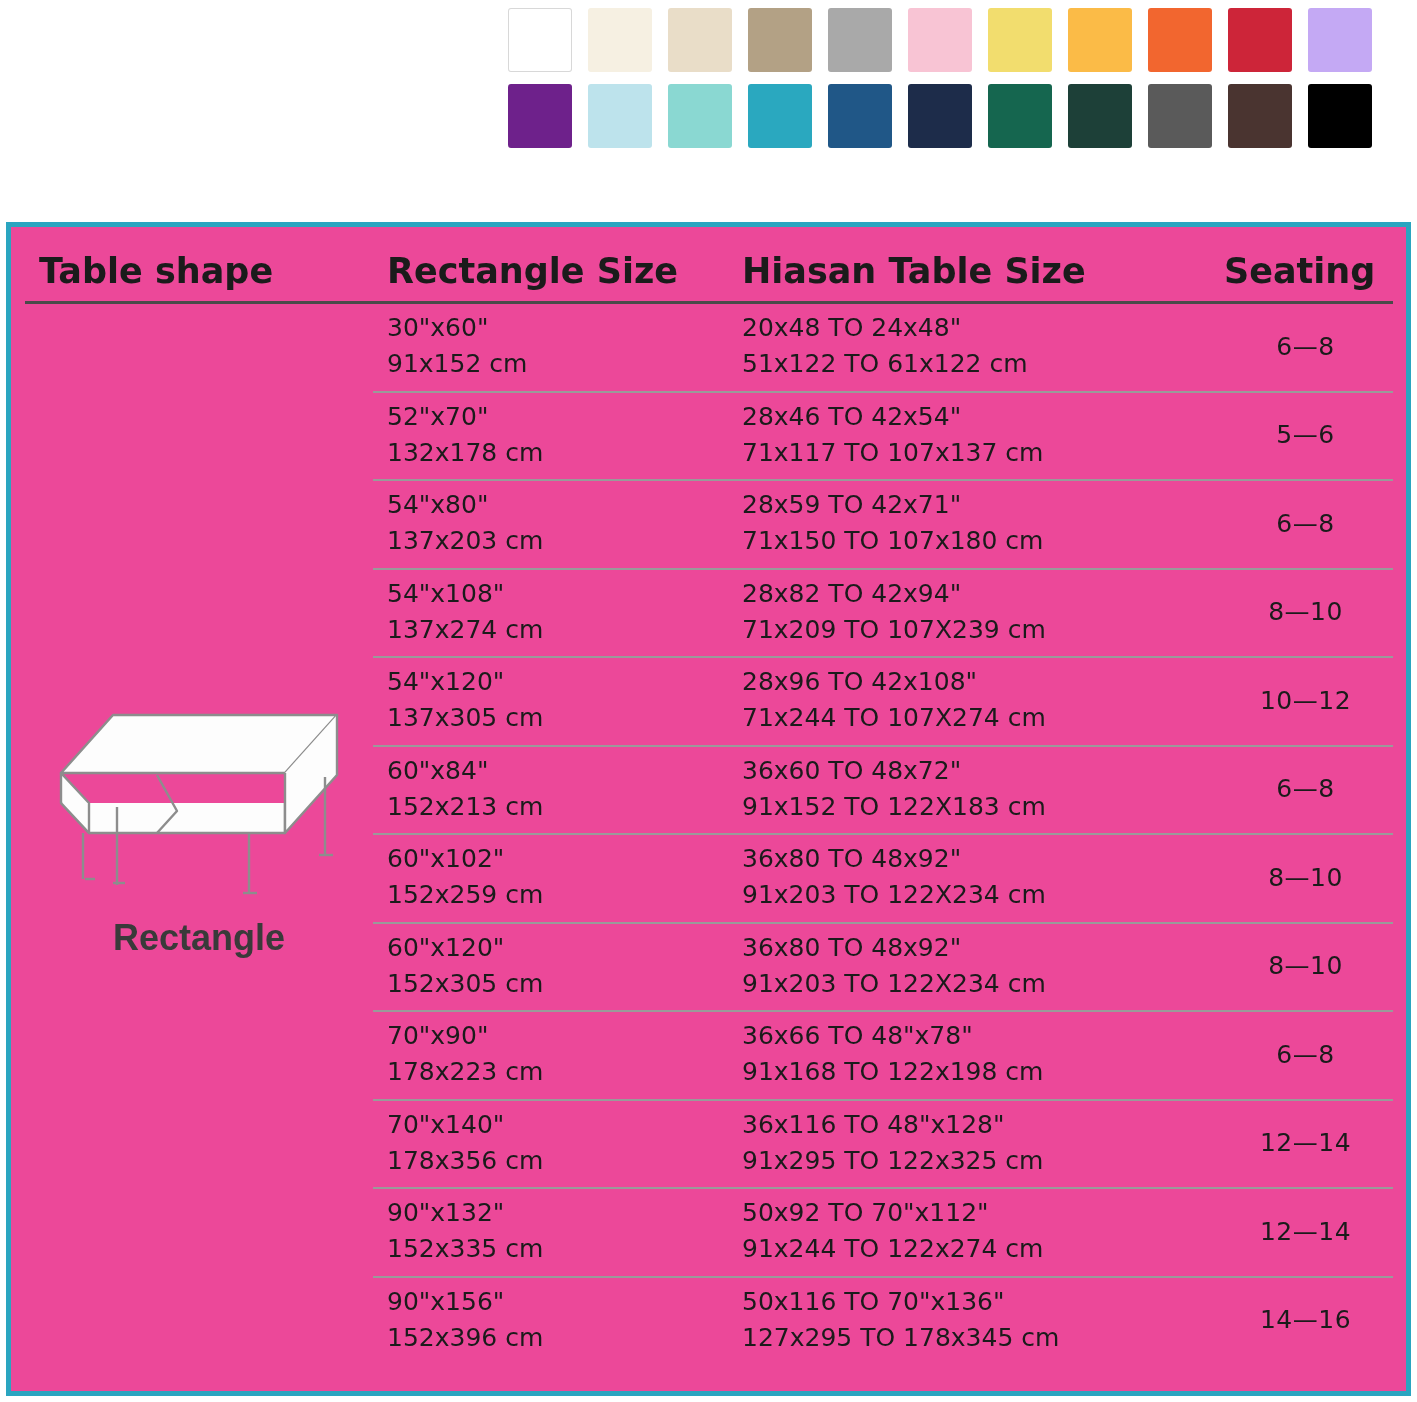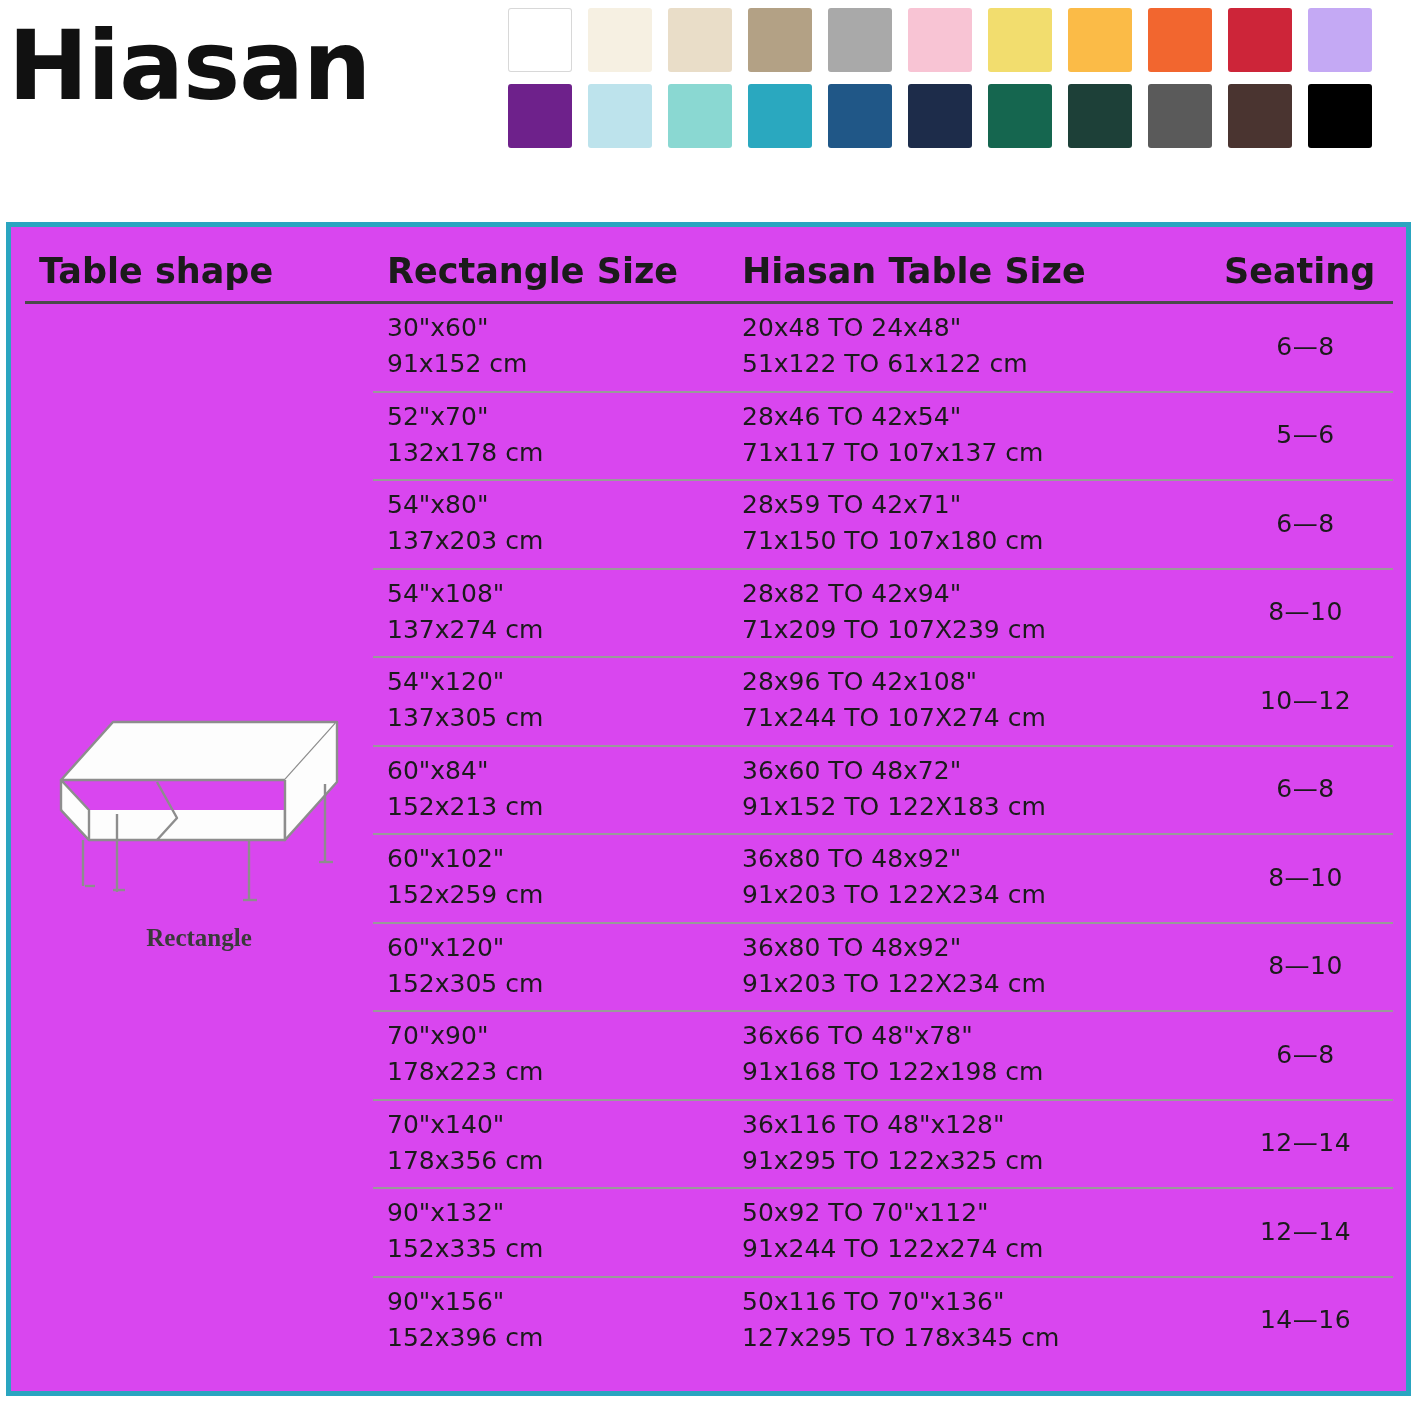--- a/index.html
+++ b/index.html
@@ -56,21 +56,21 @@
   .swatch.bordered { box-shadow: inset 0 0 0 1px #d8d8d8; }
 
   
   .panel {
     position: absolute;
     left: 6px;
     top: 222px;
     width: 1405px;
     height: 1174px;
     border: 5px solid #2aa5c0;
-    background: #d946ef;
+    background: #ec4899;
   }
   .panel-inner {
     position: absolute;
     inset: 0;
     padding: 18px 14px 10px 14px;
   }
 
   .tbl {
     width: 100%;
     border-collapse: collapse;
@@ -110,42 +110,41 @@
     padding: 0;
   }
   .shape-wrap {
     display: flex;
     flex-direction: column;
     align-items: center;
     justify-content: center;
     gap: 14px;
   }
   .shape-label {
-    font-size: 25px;
+    font-size: 36px;
     font-weight: 700;
     color: #3a3a3a;
-    font-family: Liberation Serif, serif;
+    font-family: Liberation Sans, sans-serif;
   }
 
   .cell-lines { line-height: 1.45; padding-left: 10px; }
   .cell-lines .l2 { }
 
   td.seat {
     font-size: 30px;
     text-align: center;
     padding-left: 8px;
     color: #1b1b1b;
     letter-spacing: 0.5px;
   }
 </style>
 </head>
 <body>
 
 <div class="header">
-  <div class="brand">Hiasan</div>
 
   <div class="swatch-grid">
     <div class="swatch-row">
       <div class="swatch bordered" style="background: rgb(255, 255, 255);"></div>
       <div class="swatch" style="background: rgb(246, 240, 226);"></div>
       <div class="swatch" style="background: rgb(233, 221, 200);"></div>
       <div class="swatch" style="background: rgb(179, 161, 133);"></div>
       <div class="swatch" style="background: rgb(169, 169, 169);"></div>
       <div class="swatch" style="background: rgb(248, 196, 212);"></div>
       <div class="swatch" style="background: rgb(242, 221, 110);"></div>

